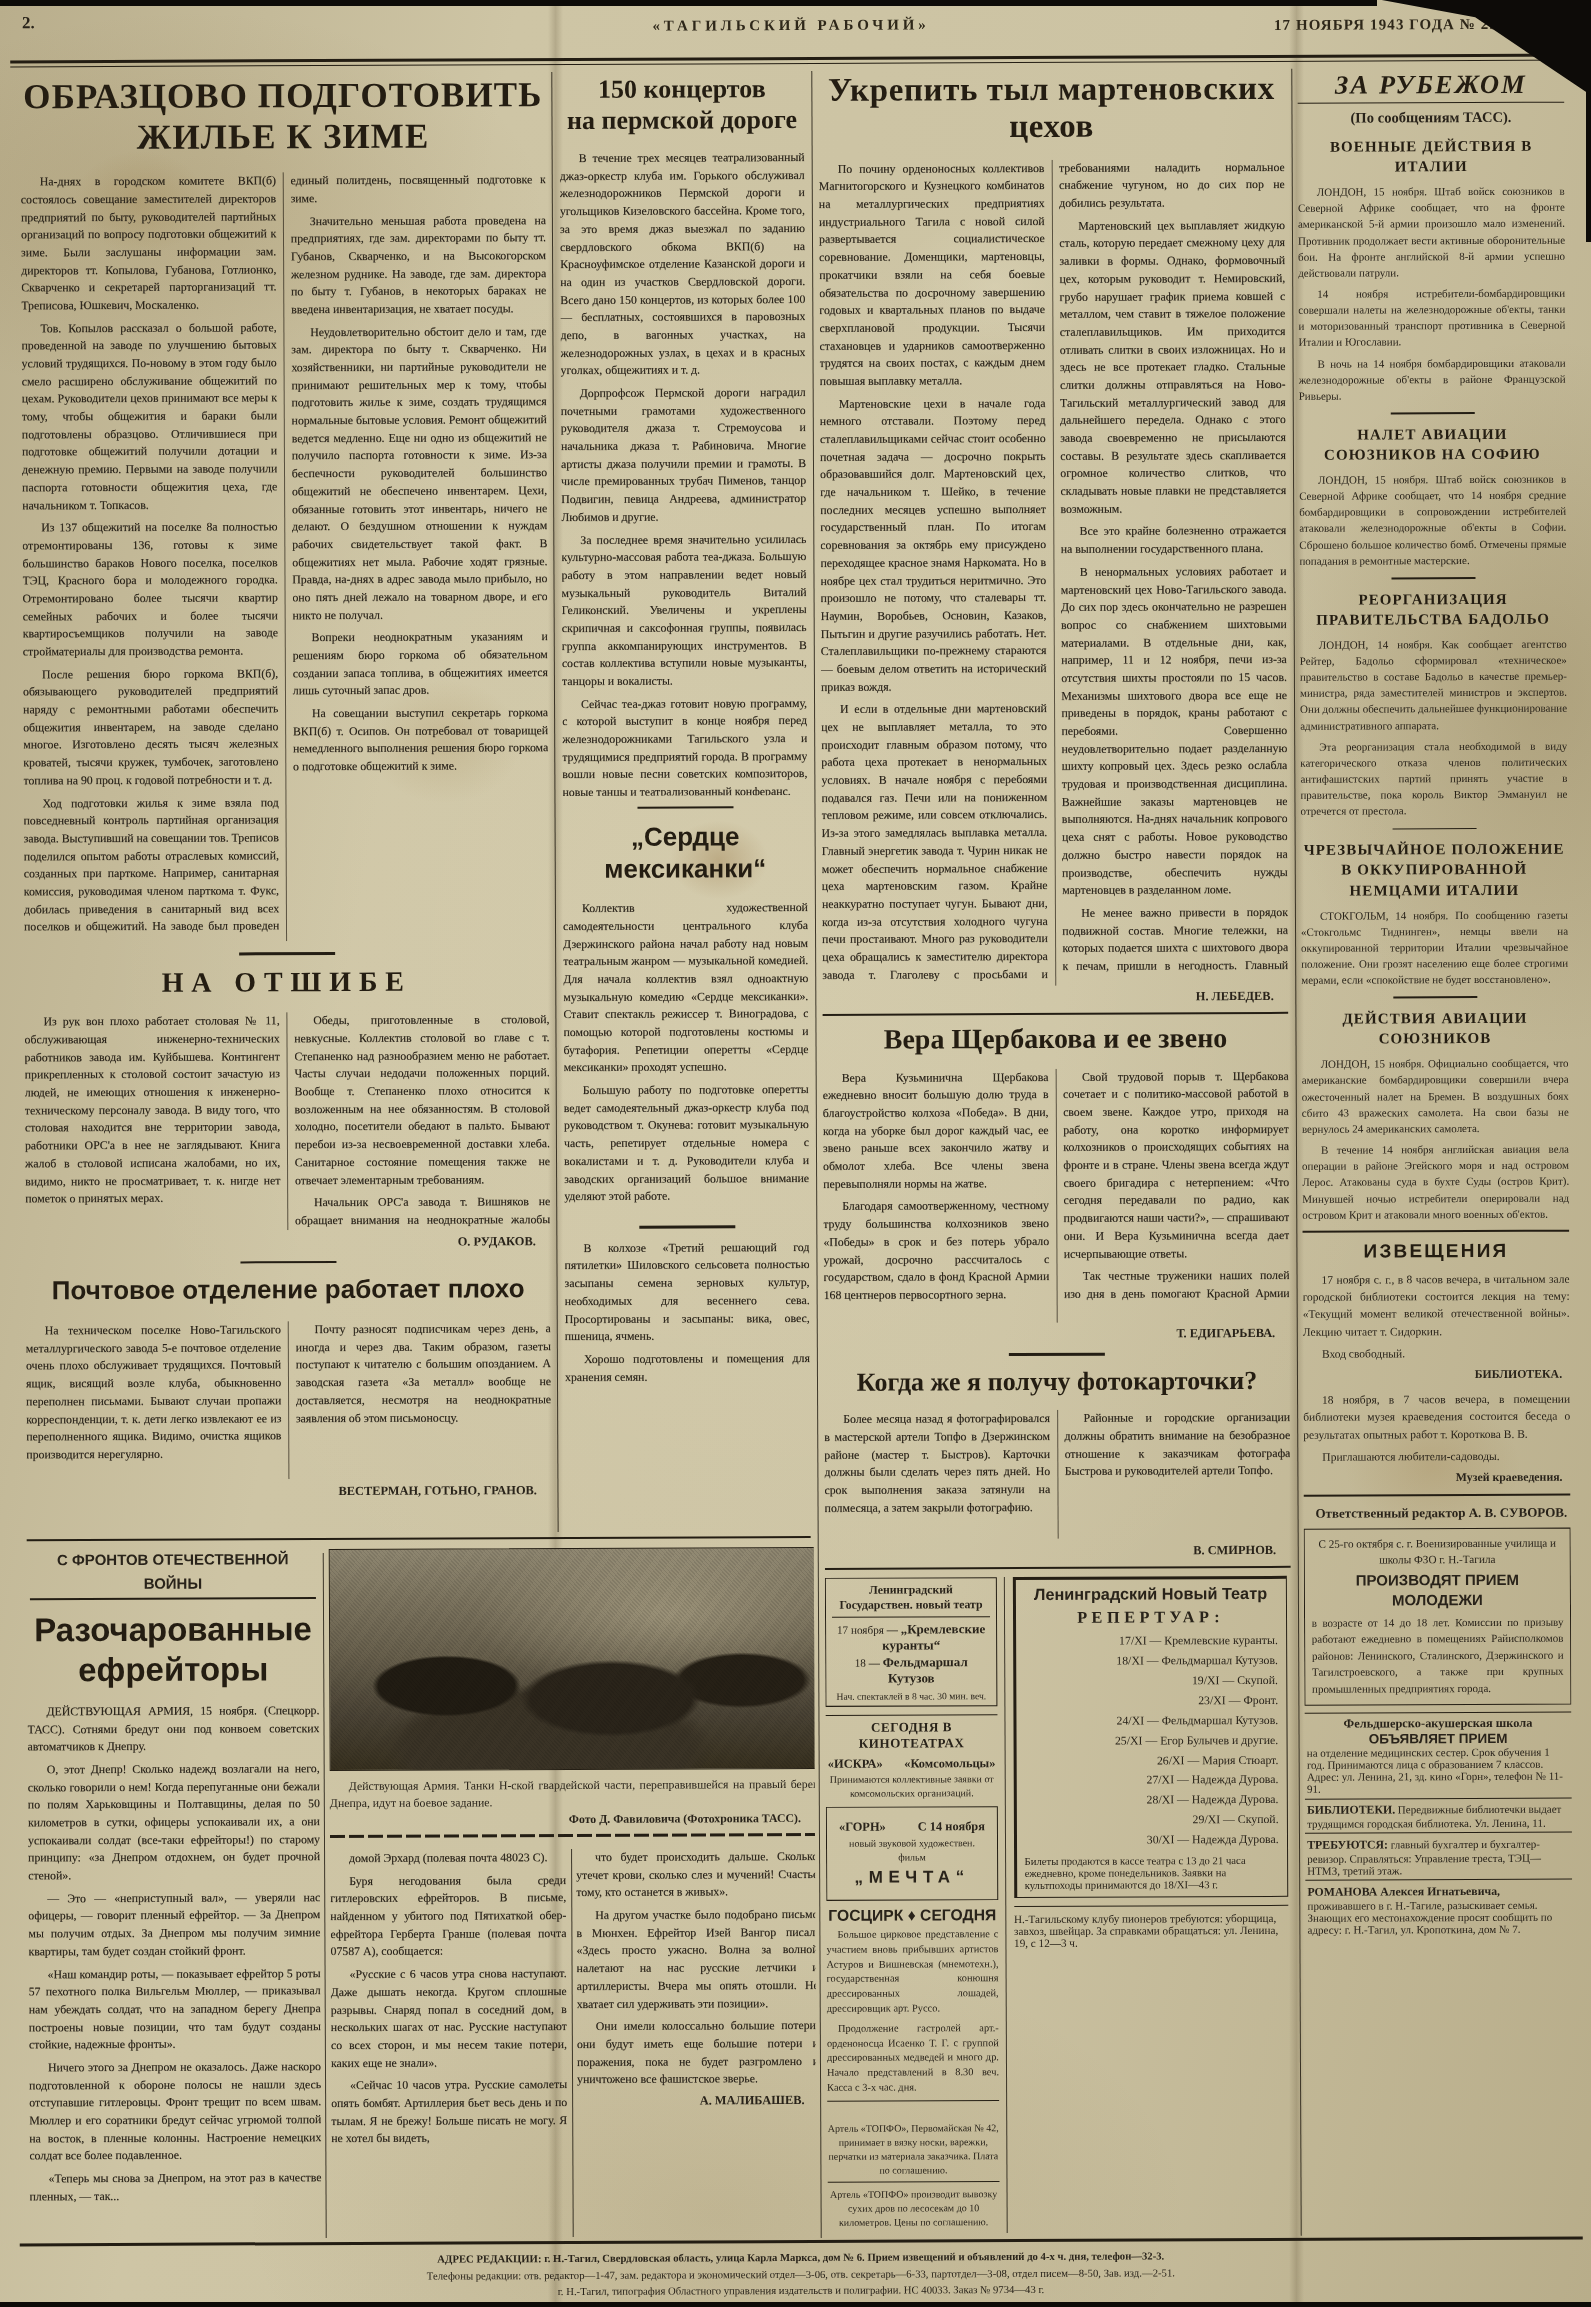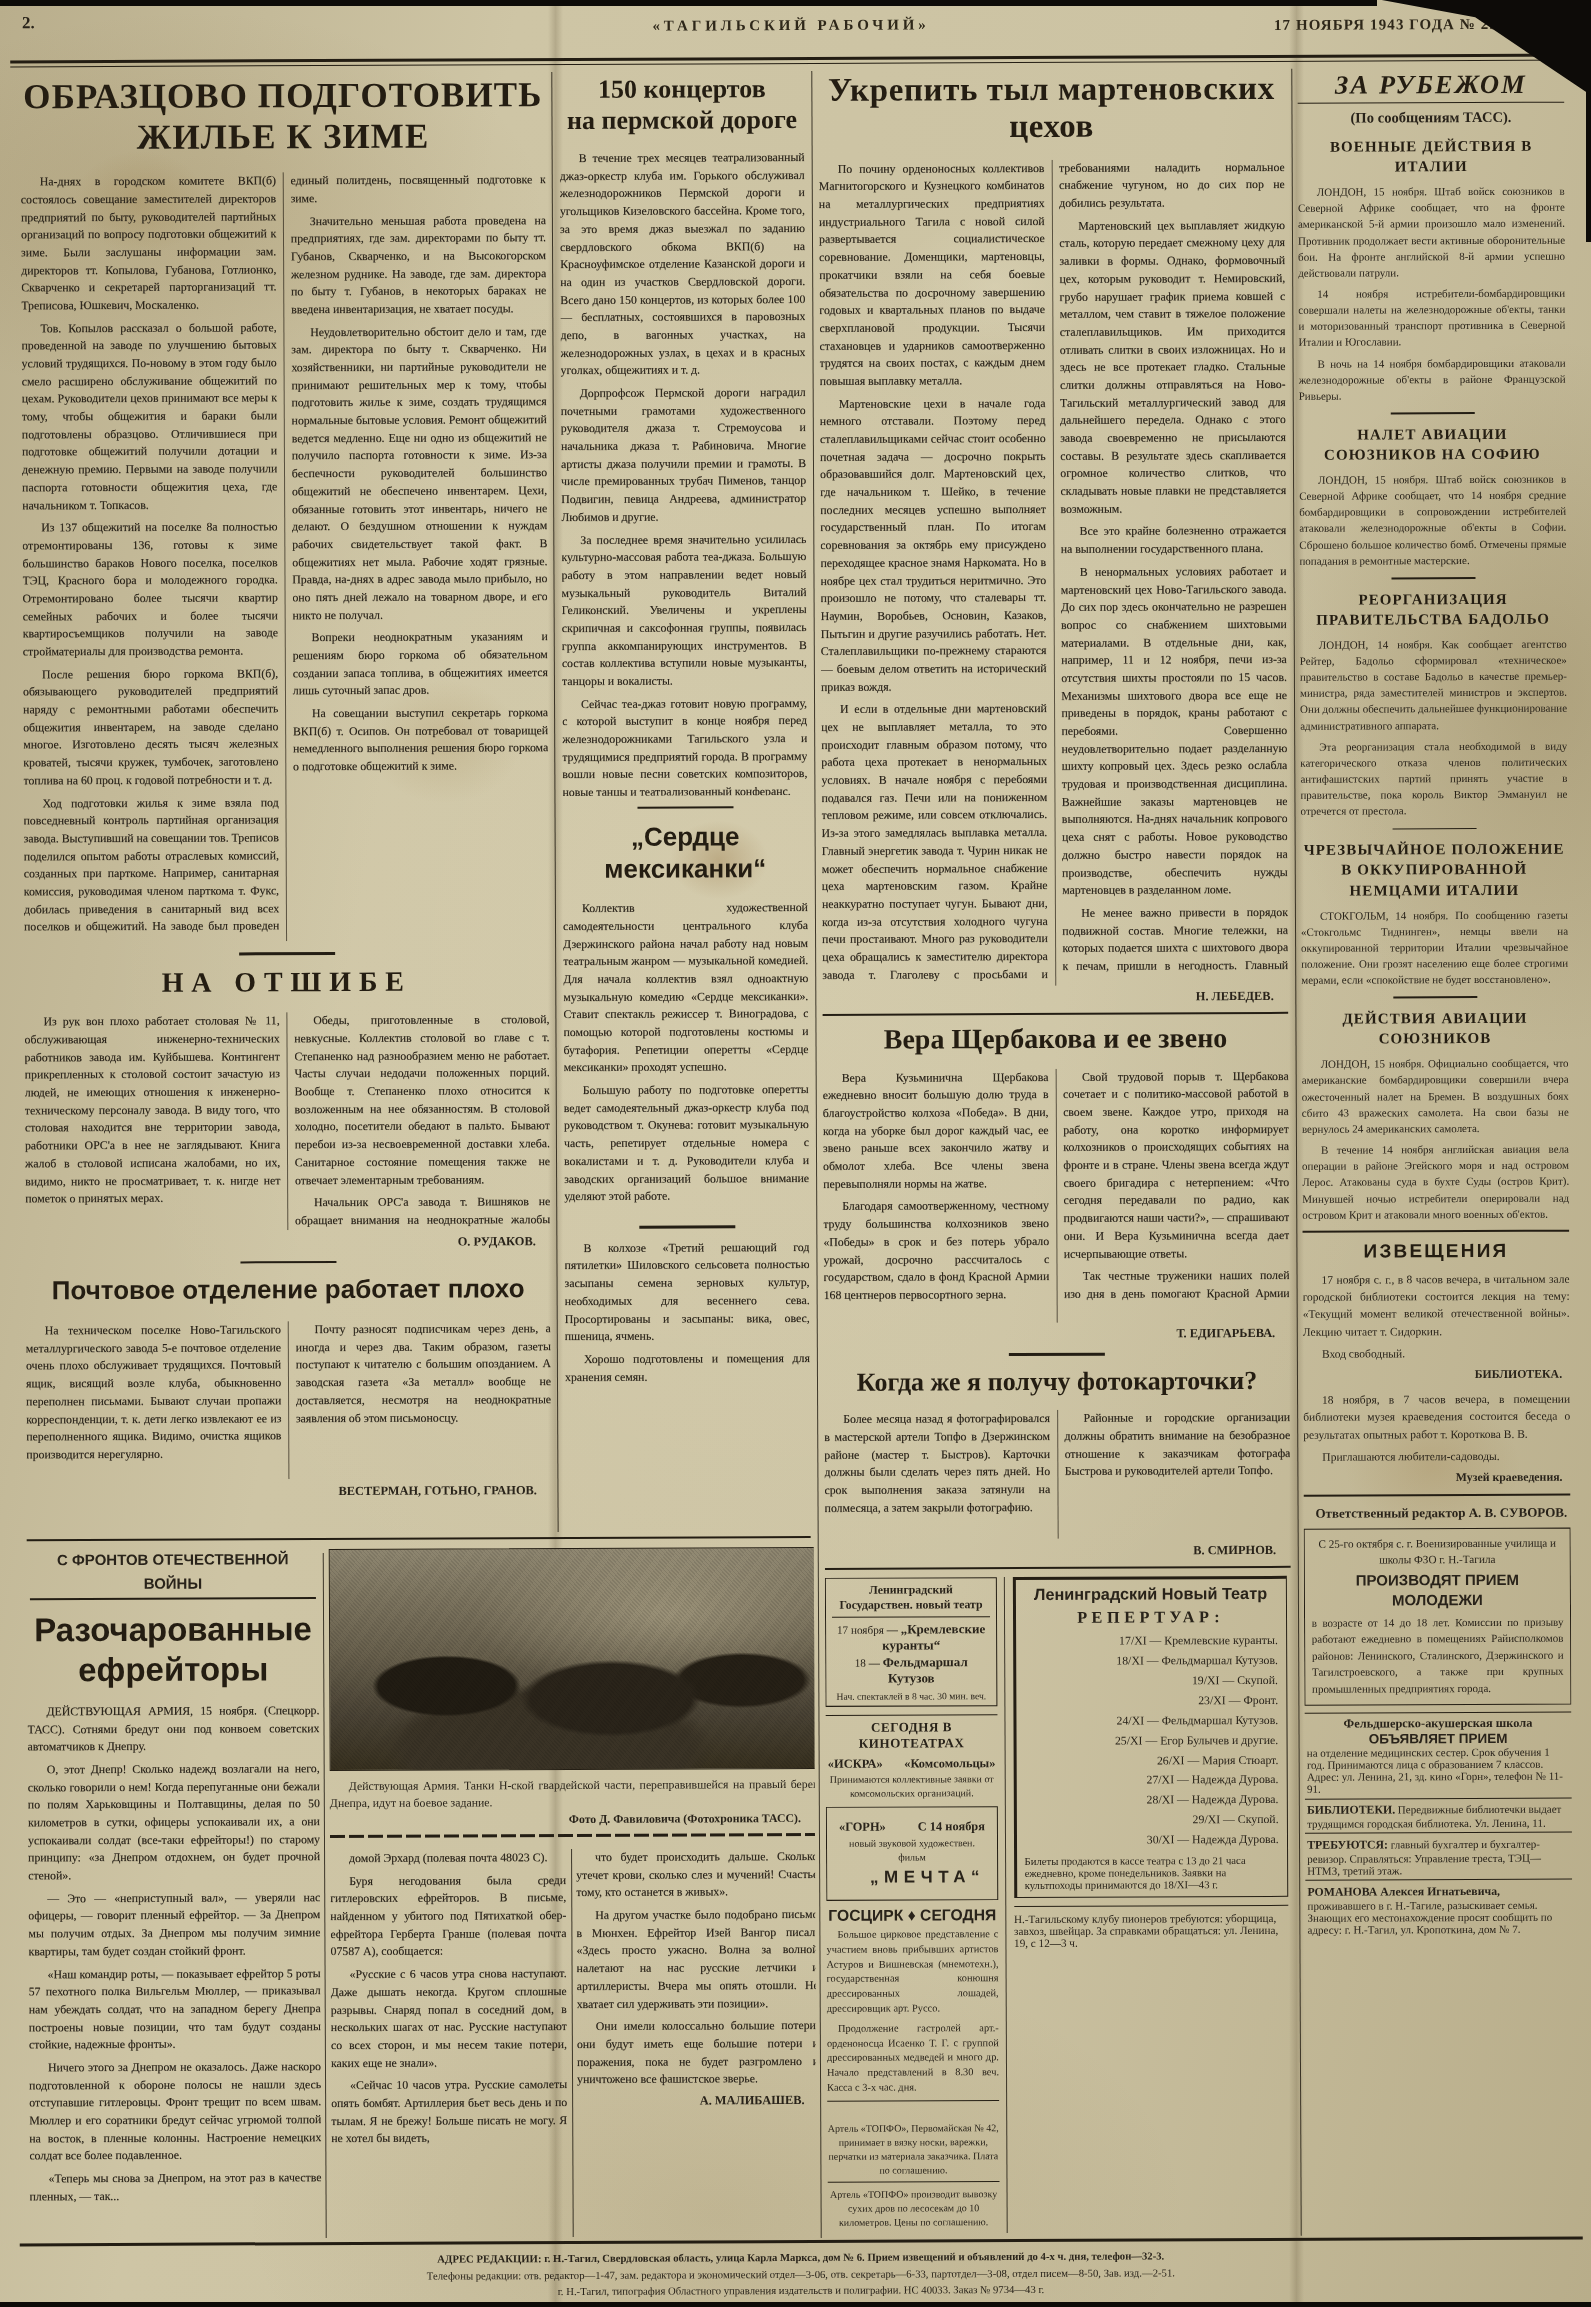--- a/index.html
+++ b/index.html
@@ -102,21 +102,21 @@
   .adbox{border:1.7px solid #241e14;padding:4.5px 5.6px;margin-bottom:7.9px;}
   .ad-theater-name{font-weight:bold;font-size:11.8px;text-align:center;border-bottom:1.1px solid #241e14;padding-bottom:3.4px;margin-bottom:4.5px;}
   .ad-row{font-size:11.2px;margin:1.1px 0;text-align:center;}
   .ad-row b{font-size:13px;}
   .ad-note{font-size:9.6px;text-align:center;margin-top:3.4px;}
   .ad-cin-h{font-weight:bold;font-size:13px;text-align:center;letter-spacing:0.6px;margin:5.6px 0 3.4px;border-top:1.1px solid #241e14;padding-top:4.5px;}
   .ad-cin-line{display:flex;justify-content:space-between;font-weight:bold;font-size:12.4px;padding:1.1px 2.2px;}
   .ad-small{font-size:10px;text-align:center;line-height:1.4;margin-bottom:4.5px;}
   .ad-gorn{border:1.7px solid #241e14;padding:12px;margin:5.6px 0;}
   .ad-gorn-top{display:flex;justify-content:space-between;font-weight:bold;font-size:12.4px;}
-  .ad-film{font-family:"Liberation Sans",sans-serif;font-weight:bold;font-size:17px;text-align:right;letter-spacing:5.6px;margin-top:3.4px;}
+  .ad-film{font-family:"Liberation Sans",sans-serif;font-weight:bold;font-size:17px;text-align:center;letter-spacing:5.6px;margin-top:3.4px;}
   .ad-circus-h{font-weight:bold;font-size:15.7px;font-family:"Liberation Sans",sans-serif;margin:4.5px 0 3.4px;text-align:center;}
   .ad-circus p{font-size:10.4px;line-height:1.42;text-indent:11.2px;}
   .rep-box{border:2.2px solid #241e14;border-width:3.4px 1.7px 1.7px 3.4px;padding:5.6px 7.9px;}
   .rep-name{font-family:"Liberation Sans",sans-serif;font-weight:bold;font-size:16.3px;text-align:center;}
   .rep-label{font-weight:bold;font-size:16.3px;text-align:center;letter-spacing:4.5px;margin:3.4px 0 5.6px;}
   .rep-box p{margin:0 0 2.2px;text-indent:0;font-size:11.8px;line-height:1.5;text-align:right;}
   .rep-foot{font-size:10.7px;margin-top:5.6px;border-top:0;}
   .pioneers{font-size:11.2px;margin-top:7.9px;border-top:1.7px solid #241e14;padding-top:6.7px;}
   .inst{border-top:1.7px solid #241e14;margin-top:9px;padding-top:5.6px;}
   .inst-h{font-family:"Liberation Sans",sans-serif;font-weight:bold;font-size:15px;text-align:center;line-height:1.4;}
@@ -151,21 +151,21 @@
     <div class="vrule" style="left:816px;top:71px;height:2167px;"></div>
     <div class="vrule" style="left:1296px;top:71px;height:2167px;"></div>
 
     <section class="col" style="left:25px;top:71px;width:525px;height:1461px;">
       <article>
         <h1 class="hl-housing serif-head"><span>ОБРАЗЦОВО ПОДГОТОВИТЬ</span><br><span>ЖИЛЬЕ К ЗИМЕ</span></h1>
         <div class="cols2 body" style="height:769px;">
             <p>На-днях в городском комитете ВКП(б) состоялось совещание заместителей директоров предприятий по быту, руководителей партийных организаций по вопросу подготовки общежитий к зиме. Были заслушаны информации зам. директоров тт. Копылова, Губанова, Готлионко, Скварченко и секретарей парторганизаций тт. Треписова, Юшкевич, Москаленко.</p>
             <p>Тов. Копылов рассказал о большой работе, проведенной на заводе по улучшению бытовых условий трудящихся. По-новому в этом году было смело расширено обслуживание общежитий по цехам. Руководители цехов принимают все меры к тому, чтобы общежития и бараки были подготовлены образцово. Отличившиеся при подготовке общежитий получили дотации и денежную премию. Первыми на заводе получили паспорта готовности общежития цеха, где начальником т. Топкасов.</p>
             <p>Из 137 общежитий на поселке 8а полностью отремонтированы 136, готовы к зиме большинство бараков Нового поселка, поселков ТЭЦ, Красного бора и молодежного городка. Отремонтировано более тысячи квартир семейных рабочих и более тысячи квартиросъемщиков получили на заводе стройматериалы для производства ремонта.</p>
-            <p>После решения бюро горкома ВКП(б), обязывающего руководителей предприятий наряду с ремонтными работами обеспечить общежития инвентарем, на заводе сделано многое. Изготовлено десять тысяч железных кроватей, тысячи кружек, тумбочек, заготовлено топлива на 60 проц. к годовой потребности и т. д.</p>
+            <p>После решения бюро горкома ВКП(б), обязывающего руководителей предприятий наряду с ремонтными работами обеспечить общежития инвентарем, на заводе сделано многое. Изготовлено десять тысяч железных кроватей, тысячи кружек, тумбочек, заготовлено топлива на 90 проц. к годовой потребности и т. д.</p>
             <p>Ход подготовки жилья к зиме взяла под повседневный контроль партийная организация завода. Выступивший на совещании тов. Треписов поделился опытом работы отраслевых комиссий, созданных при парткоме. Например, санитарная комиссия, руководимая членом парткома т. Фукс, добилась приведения в санитарный вид всех поселков и общежитий. На заводе был проведен единый политдень, посвященный подготовке к зиме.</p>
             <p>Значительно меньшая работа проведена на предприятиях, где зам. директорами по быту тт. Губанов, Скварченко, и на Высокогорском железном руднике. На заводе, где зам. директора по быту т. Губанов, в некоторых бараках не введена инвентаризация, не хватает посуды.</p>
             <p>Неудовлетворительно обстоит дело и там, где зам. директора по быту т. Скварченко. Ни хозяйственники, ни партийные руководители не принимают решительных мер к тому, чтобы подготовить жилье к зиме, создать трудящимся нормальные бытовые условия. Ремонт общежитий ведется медленно. Еще ни одно из общежитий не получило паспорта готовности к зиме. Из-за беспечности руководителей большинство общежитий не обеспечено инвентарем. Цехи, обязанные готовить этот инвентарь, ничего не делают. О бездушном отношении к нуждам рабочих свидетельствует такой факт. В общежитиях нет мыла. Рабочие ходят грязные. Правда, на-днях в адрес завода мыло прибыло, но оно пять дней лежало на товарном дворе, и его никто не получал.</p>
             <p>Вопреки неоднократным указаниям и решениям бюро горкома об обязательном создании запаса топлива, в общежитиях имеется лишь суточный запас дров.</p>
             <p>На совещании выступил секретарь горкома ВКП(б) т. Осипов. Он потребовал от товарищей немедленного выполнения решения бюро горкома о подготовке общежитий к зиме.</p>
           </div>
       </article>
       <div class="shortrule"></div>
       <article>
         <h2 class="hl-otshibe serif-head">НА ОТШИБЕ</h2>

